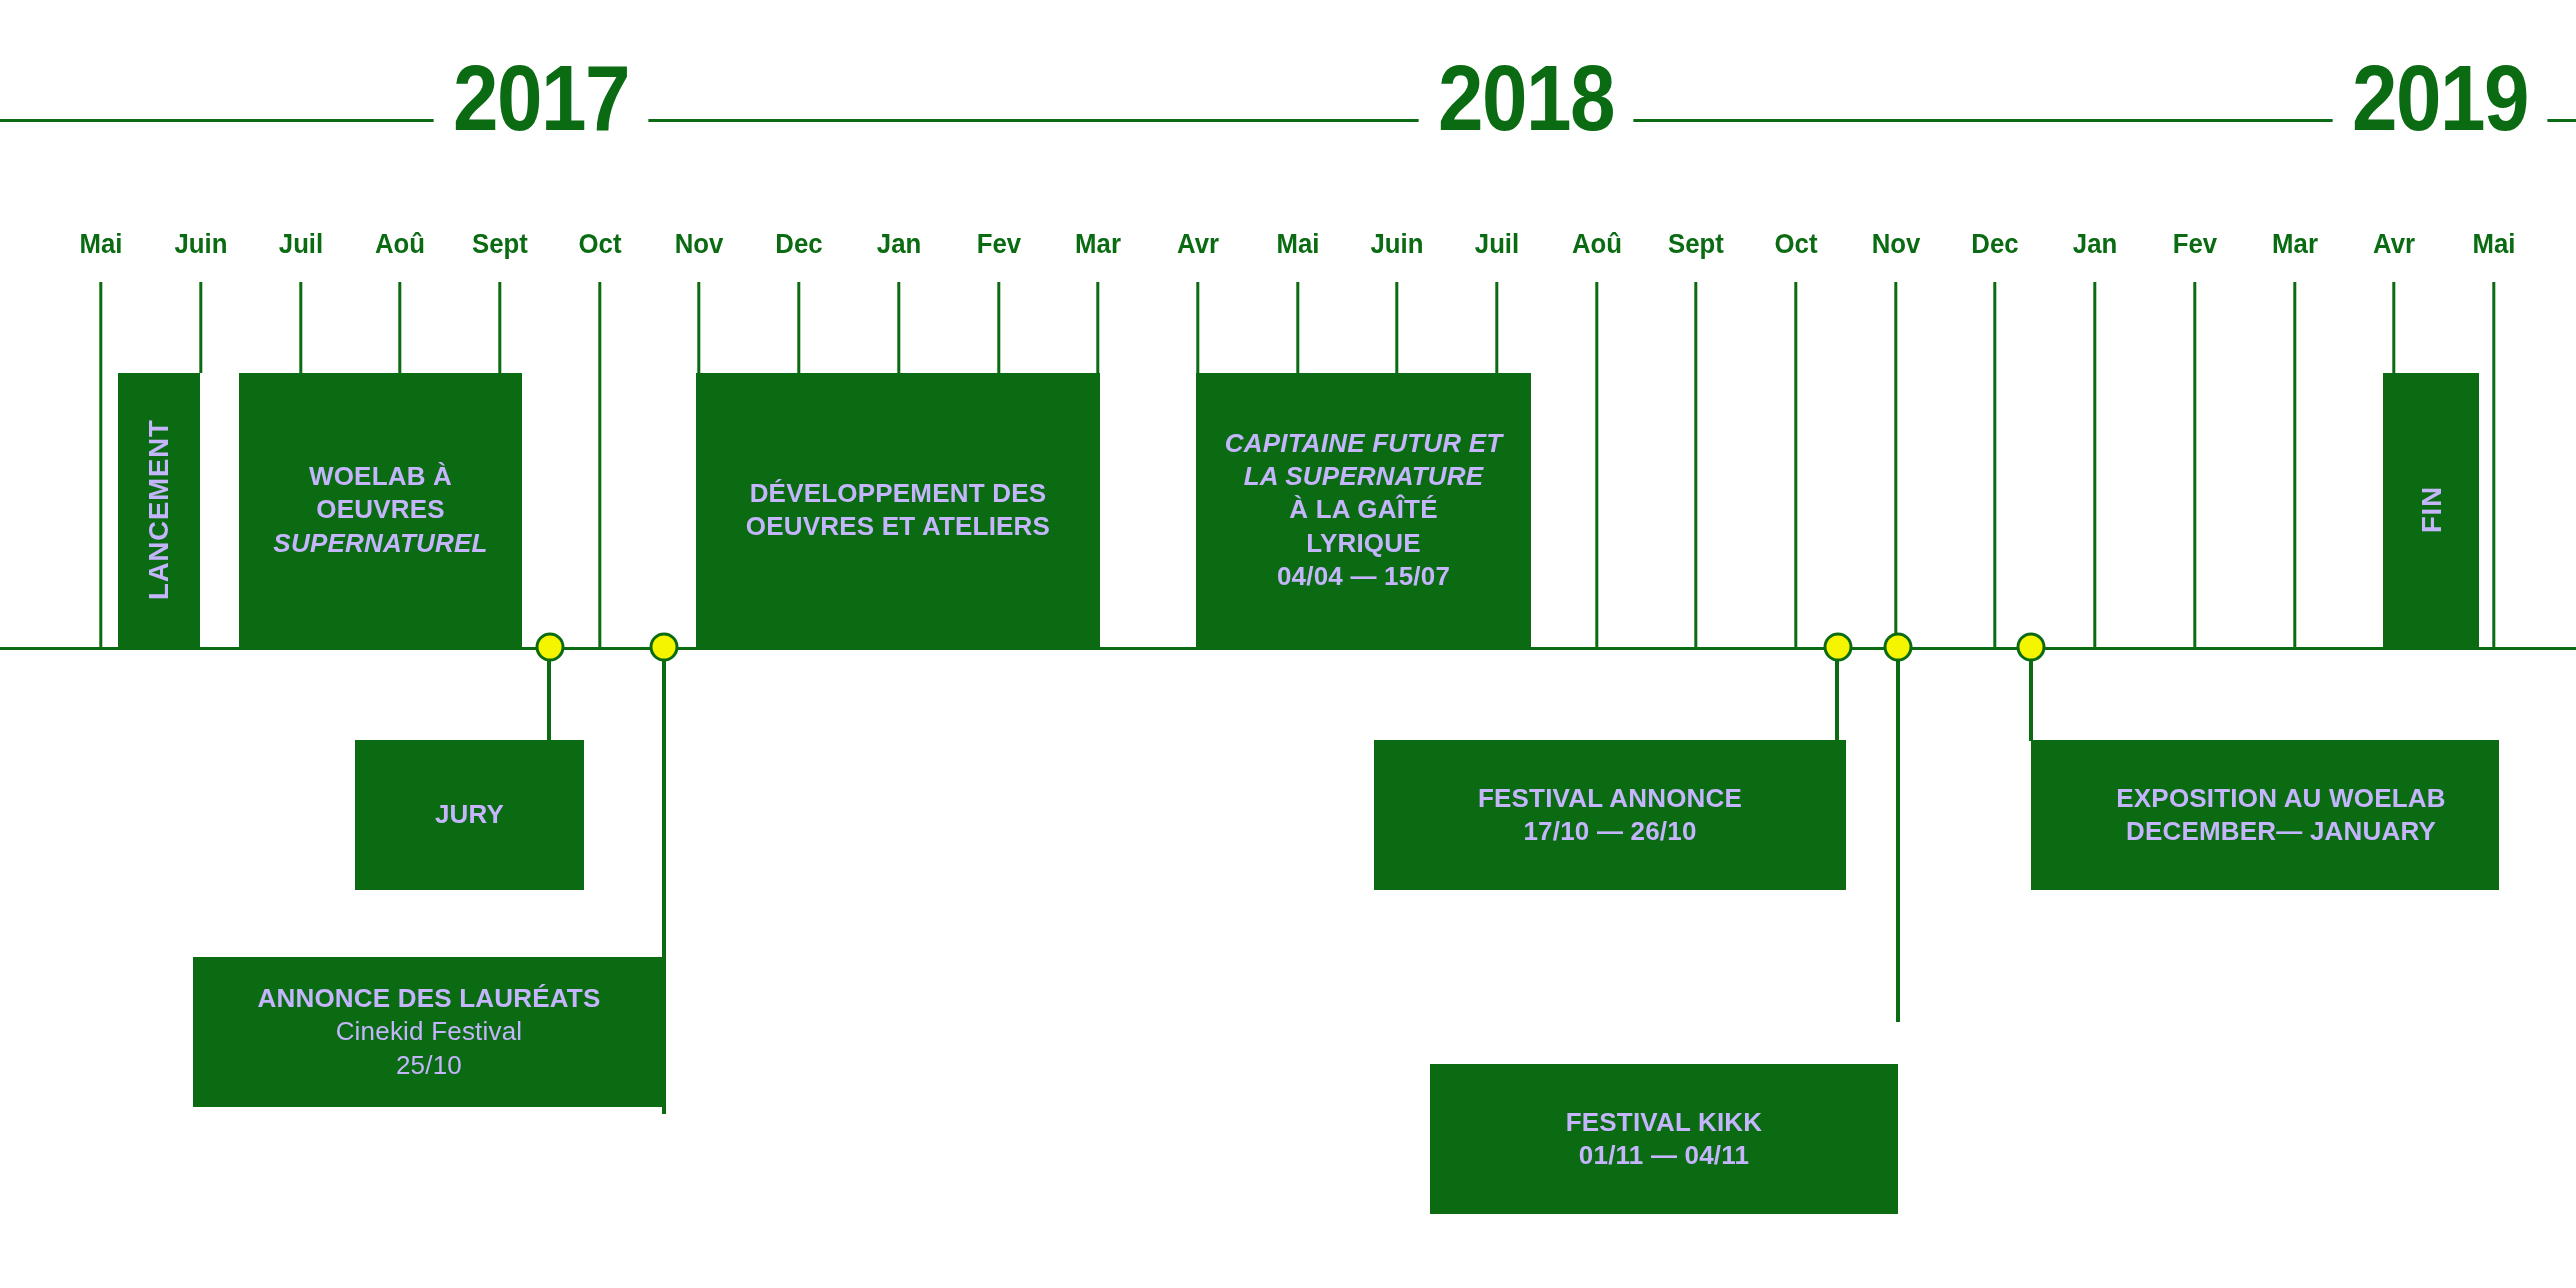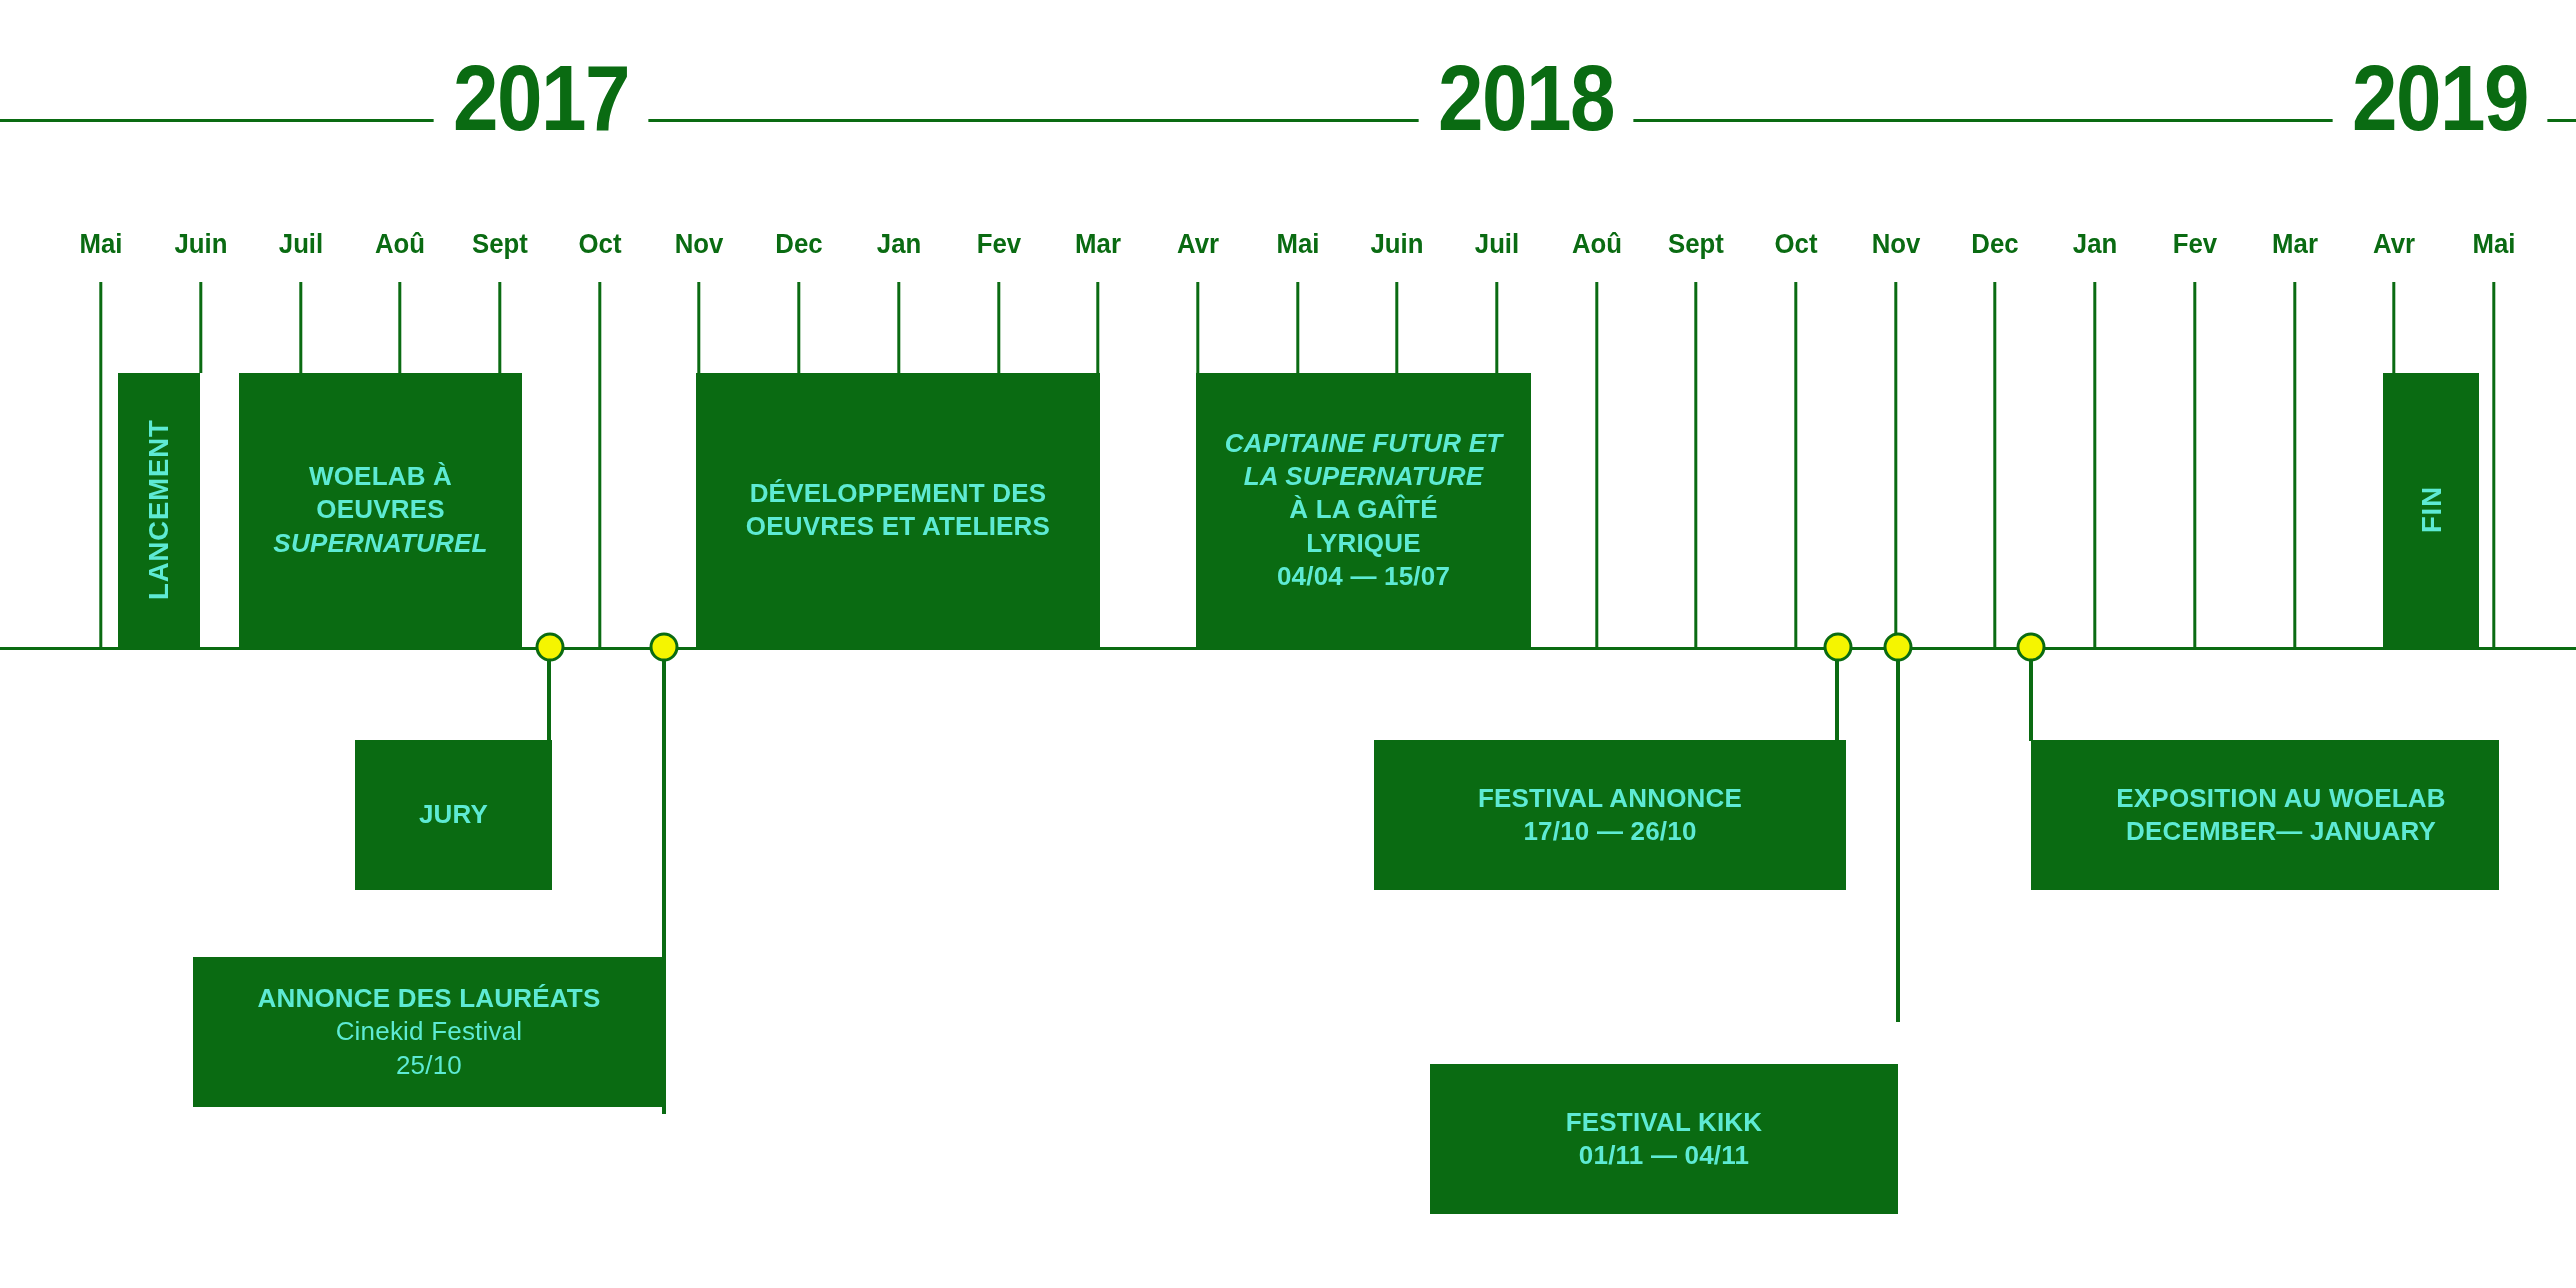--- a/index.html
+++ b/index.html
@@ -72,21 +72,21 @@
     height: 3.4px;
     background: #0a6b12;
     top: 647px;
     z-index: 5;
   }
 
   
   .block {
     position: absolute;
     background: #0a6b12;
-    color: #5eead4;
+    color: #c4b5fd;
     display: flex;
     align-items: center;
     justify-content: center;
     text-align: center;
     box-sizing: border-box;
     z-index: 6;
   }
   .block .btext {
     font-size: 26px;
     font-weight: 700;
@@ -214,21 +214,21 @@
         <div class="btext"><span>DÉVELOPPEMENT DES</span><br><span>OEUVRES ET ATELIERS</span></div>
       </div>
       <div class="block" style="left: 1196px; top: 373px; width: 335px; height: 274px;">
         <div class="btext"><span class="it">CAPITAINE FUTUR ET</span><br><span class="it">LA SUPERNATURE</span><br><span>À LA GAÎTÉ</span><br><span>LYRIQUE</span><br><span>04/04 — 15/07</span></div>
       </div>
       <div class="block vertical" style="left: 2383px; top: 373px; width: 96px; height: 274px;">
         <div class="btext"><span>FIN</span></div>
       </div>
     </div>
   <div id="blocks-below-layer">
-      <div class="block" style="left: 355px; top: 740px; width: 197px; height: 150px; align-items: center;">
+      <div class="block" style="left: 355px; top: 740px; width: 229px; height: 150px; align-items: center;">
         <div class="btext"><span>JURY</span></div>
       </div>
       <div class="block" style="left: 193px; top: 957px; width: 472px; height: 150px;">
         <div class="btext"><span>ANNONCE DES LAURÉATS</span><br><span class="reg">Cinekid Festival</span><br><span class="reg">25/10</span></div>
       </div>
       <div class="block" style="left: 1374px; top: 740px; width: 472px; height: 150px;">
         <div class="btext"><span>FESTIVAL ANNONCE</span><br><span>17/10 — 26/10</span></div>
       </div>
       <div class="block" style="left: 1430px; top: 1022px; width: 468px; height: 150px; margin-top: 42px;">
         <div class="btext"><span>FESTIVAL KIKK</span><br><span>01/11 — 04/11</span></div>

